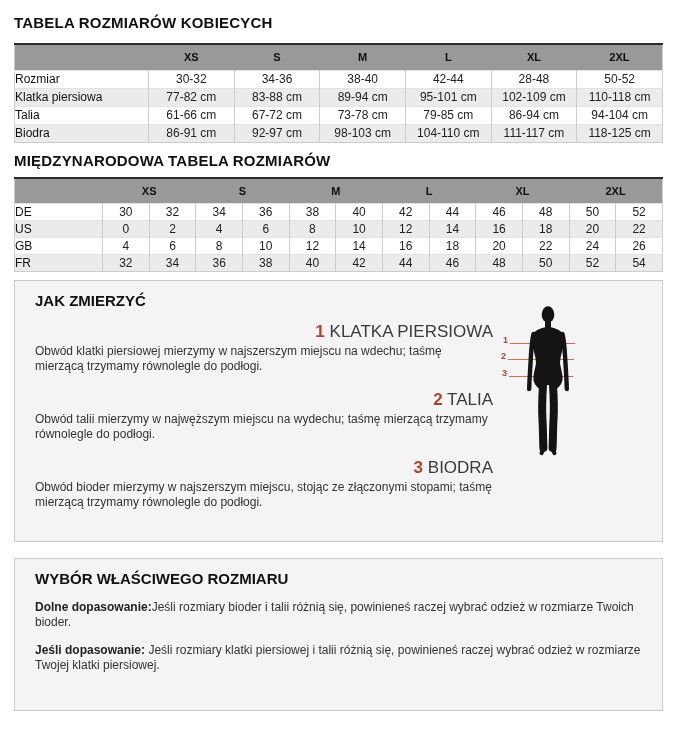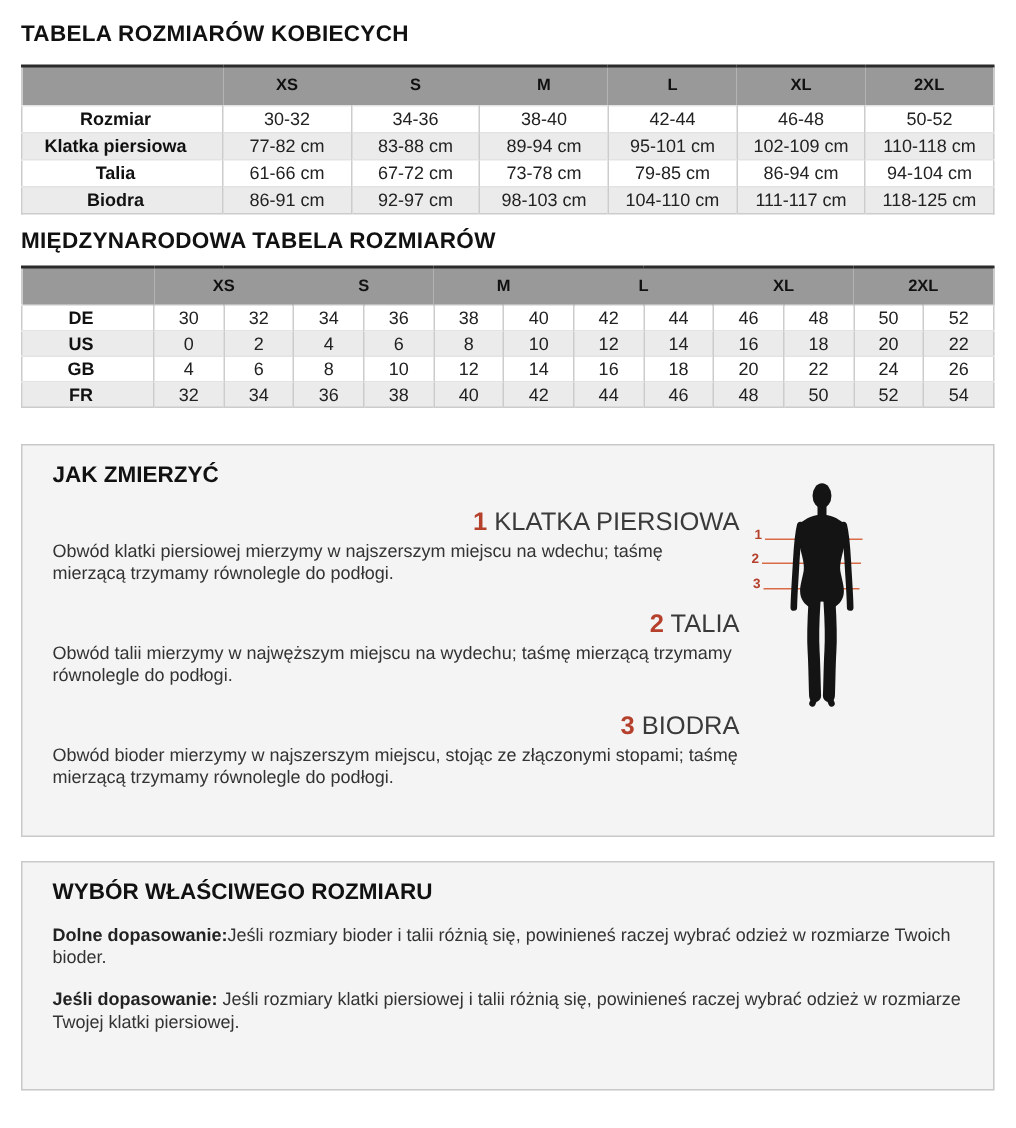--- a/index.html
+++ b/index.html
@@ -26,32 +26,32 @@
     background: #999999; color: #111; font-weight: bold;
     height: 26px; border-top: 2px solid #2b2b2b;
     text-align: center; font-size: 11px;
   }
   table.size-table tbody tr { border-top: 1px solid #e3e3e3; }
   table.size-table tbody tr:nth-child(even) { background: #ebebeb; }
   table.size-table tbody td {
     height: 18px; text-align: center; border-left: 1px solid #cccccc;
   }
   table.size-table tbody th.rowlabel {
-    text-align: center; padding-right: 9px; font-weight: bold; color: #111;
+    text-align: left; padding-right: 9px; font-weight: normal; color: #111;
   }
   table.tbl1 th.corner { width: 134px; }
   table.tbl2 th.corner { width: 88px; }
   table.tbl2 tbody td { height: 17px; }
   table.size-table { margin-bottom: 0; }
 
   .box {
     background: #f4f4f4; border: 1px solid #c9c9c9;
     padding: 11px 20px 12px 20px; position: relative;
   }
-  .box.measure { margin-top: 24px; min-height: 262px; }
+  .box.measure { margin-top: 8px; min-height: 262px; }
   .box.choice  { margin-top: 16px; min-height: 153px; }
   .box-title { font-size: 15px; font-weight: bold; color: #111; margin-bottom: 8px; }
 
   .measure-text { width: 458px; }
   .measure-item { margin-top: 13px; }
   .measure-heading { font-size: 17px; color: #3a3a3a; margin-bottom: 2px; text-align: right; }
   .measure-heading .num { color: #b5402c; font-weight: bold; }
   .measure-body, .choice p { font-size: 12px; line-height: 15px; color: #333; }
 
   .figure-area { position: absolute; left: 0; top: 0; width: 100%; height: 100%; pointer-events: none; }
@@ -86,21 +86,21 @@
           <th colspan="1">2XL</th>
         </tr>
       </thead>
       <tbody>
         <tr>
           <th class="rowlabel">Rozmiar</th>
           <td>30-32</td>
           <td>34-36</td>
           <td>38-40</td>
           <td>42-44</td>
-          <td>46-48</td>
+          <td>28-48</td>
           <td>50-52</td>
         </tr>
         <tr>
           <th class="rowlabel">Klatka piersiowa</th>
           <td>77-82 cm</td>
           <td>83-88 cm</td>
           <td>89-94 cm</td>
           <td>95-101 cm</td>
           <td>102-109 cm</td>
           <td>110-118 cm</td>

